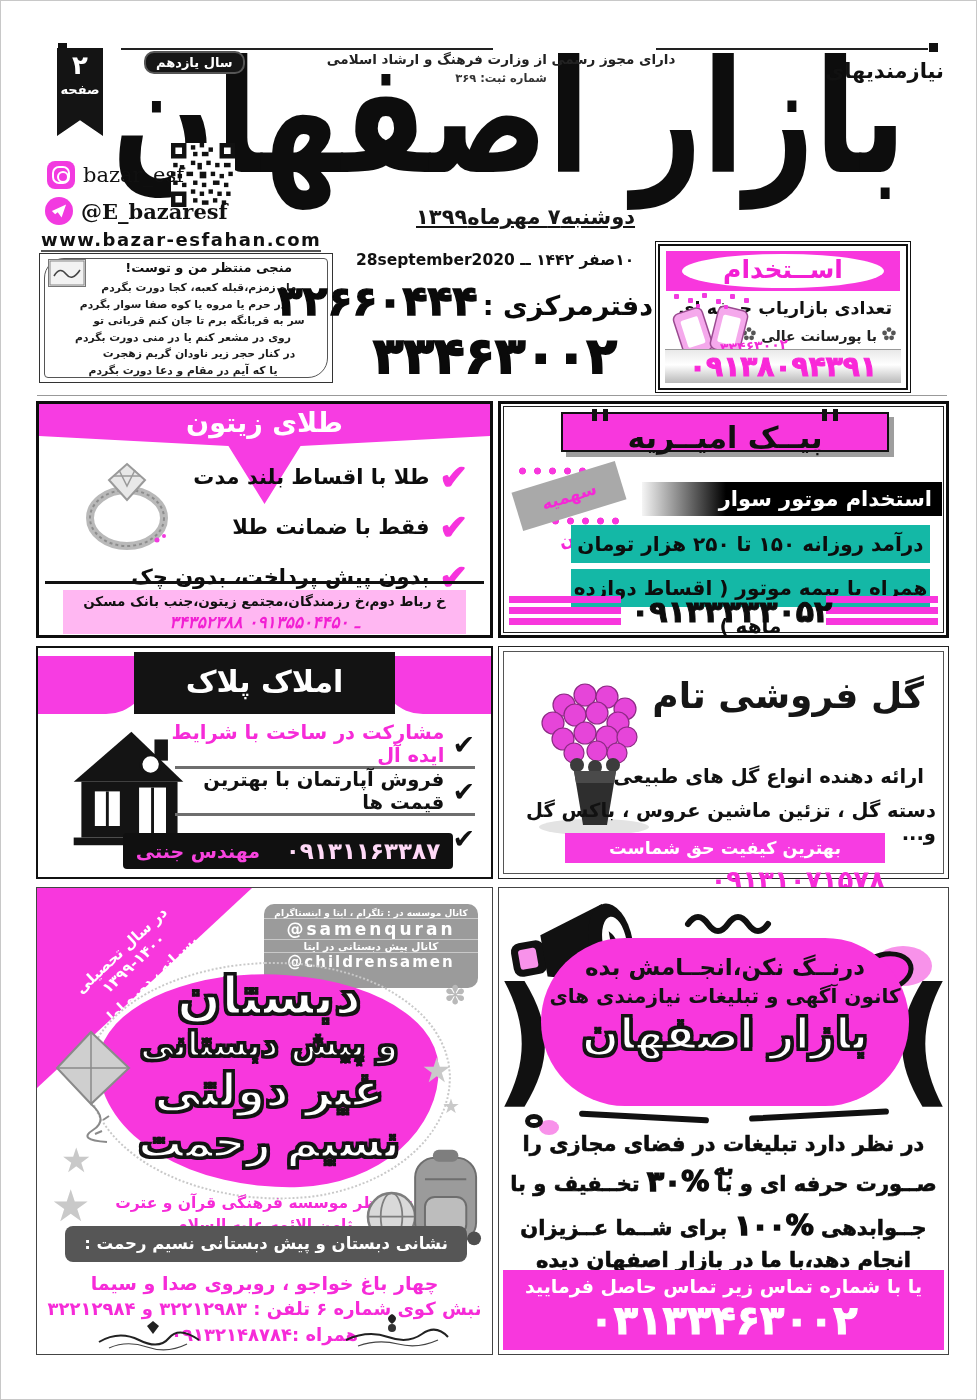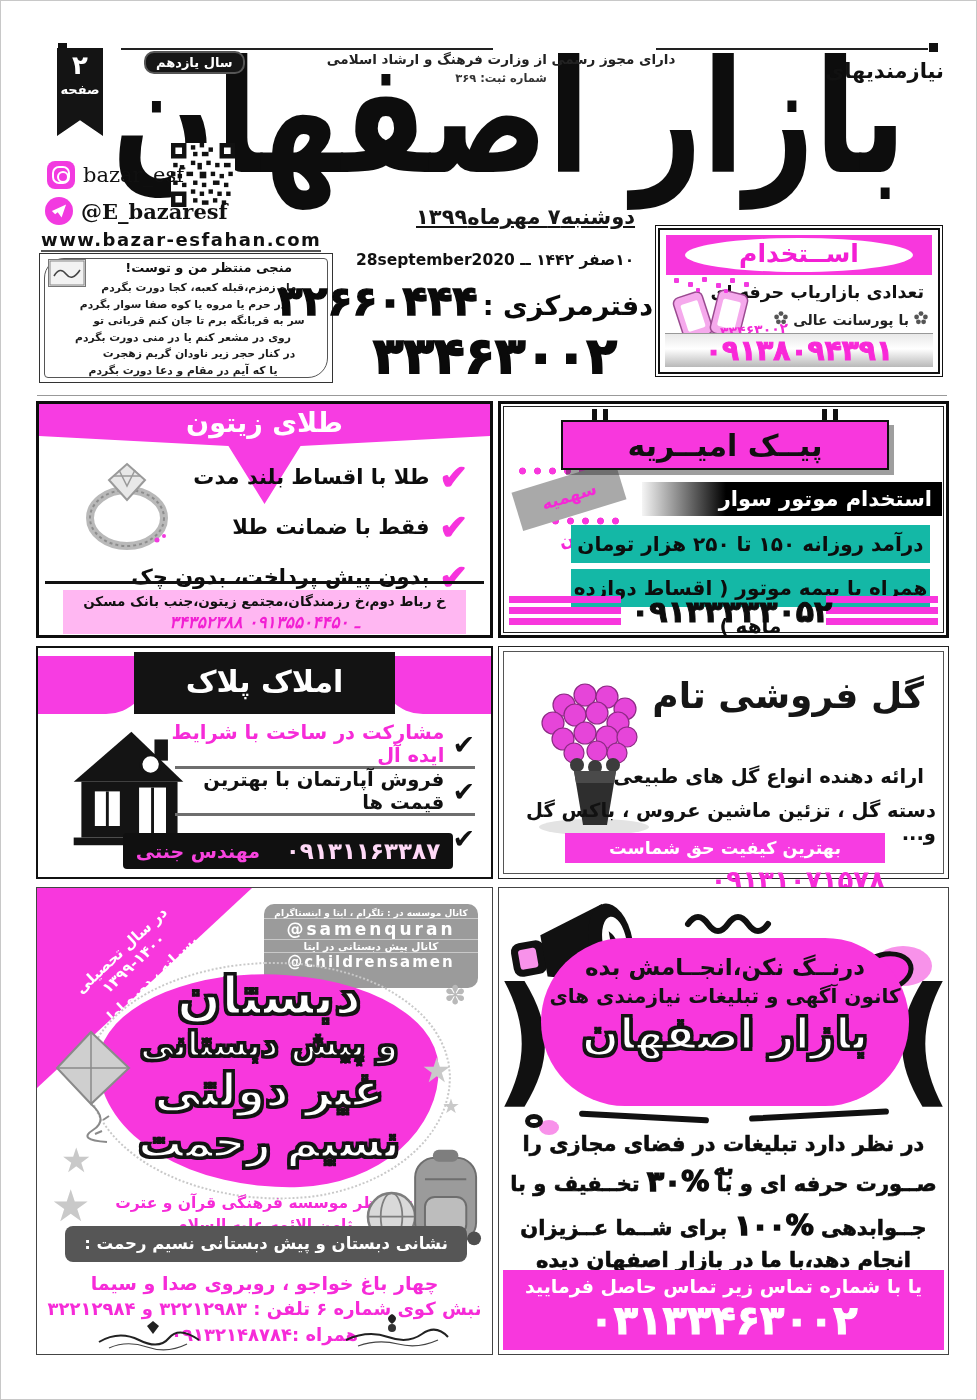--- a/index.html
+++ b/index.html
@@ -249,21 +249,21 @@
 
   <div class="abs center rtl" style="left:336px;top:250px;width:316px;">
     <div class="m-date">۱۰صفر ۱۴۴۲ ــ 28september2020</div>
     <div style="margin-top:8px;white-space:nowrap;">
       <span class="office-label">دفترمرکزی :</span>
       <span class="office-num">۳۲۶۶۰۴۴۴</span>
     </div>
     <div class="office-num2 ltr" style="margin-top:2px;">۳۳۴۶۳۰۰۲</div>
   </div>
 
-  <div class="abs estekhdam" style="left:657px;top:227px;width:282px;height:146px;">
+  <div class="abs estekhdam" style="left:657px;top:243px;width:250px;height:146px;">
     <div class="est-banner" style="margin:5px 6px 0 6px;">
       <div class="est-oval"></div>
       <div class="est-title">اســتخدام</div>
     </div>
     <div class="abs est-line1 rtl" style="right:14px;top:52px;">تعدادی بازاریاب حرفه ای</div>
     <div class="abs rtl" style="right:10px;top:80px;display:flex;align-items:center;gap:5px;">
       <span><svg width="14" height="14" viewBox="0 0 14 14">
             <g fill="#555">
               <circle cx="7" cy="2.6" r="2.4"></circle>
               <circle cx="2.6" cy="6" r="2.4"></circle>
@@ -348,21 +348,21 @@
       <div class="zey-addr rtl">خ رباط دوم،خ رزمندگان،مجتمع زیتون،جنب بانک مسکن</div>
       <div class="zey-phones ltr">۳۴۳۵۲۳۸۸ ـ ۰۹۱۳۵۵۰۴۴۵۰</div>
     </div>
   </div>
 
   <div class="abs peyk" style="left:497px;top:400px;width:451px;height:237px;">
     <div class="peyk-inner"></div>
     <div class="abs" style="left:88px;top:2px;z-index:3;"><span class="hanger"></span><span class="hanger"></span></div>
     <div class="abs" style="left:318px;top:2px;z-index:3;"><span class="hanger"></span><span class="hanger"></span></div>
 
-    <div class="abs peyk-title" style="left:60px;top:16px;width:328px;height:50px;line-height:48px;z-index:2;">پیــک امیــریه</div>
+    <div class="abs peyk-title" style="left:60px;top:8px;width:328px;height:40px;line-height:48px;z-index:2;">پیــک امیــریه</div>
 
     <div class="abs peyk-sub rtl" style="right:4px;top:78px;width:300px;height:34px;line-height:34px;padding-right:10px;">استخدام موتور سوار</div>
 
     <div class="abs" style="left:14px;top:62px;width:108px;">
       <div class="dots" style="margin-right:18px;"></div>
       <div class="fuel-badge" style="height:40px;line-height:40px;">سهمیه بنزین</div>
       <div class="dots" style="margin-left:18px;"></div>
     </div>
 
     <div class="abs peyk-stripe rtl" style="left:70px;right:16px;top:121px;height:38px;line-height:38px;">درآمد روزانه ۱۵۰ تا ۲۵۰ هزار تومان</div>

